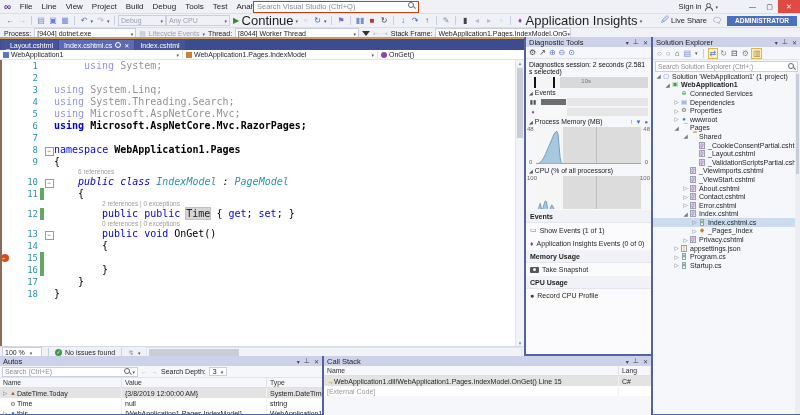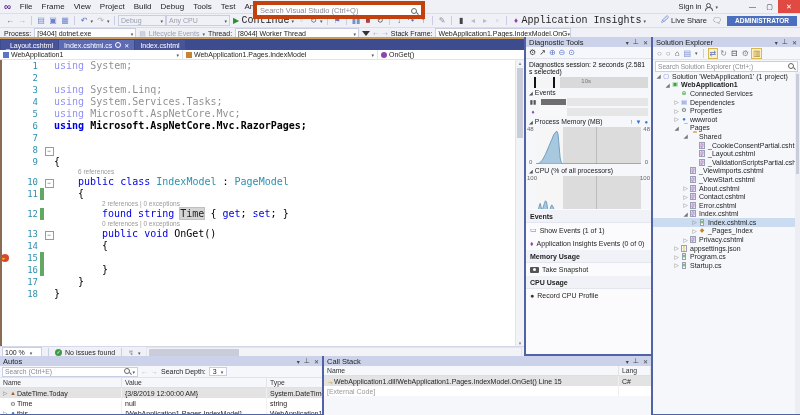--- a/index.html
+++ b/index.html
@@ -1,36 +1,36 @@
 <!DOCTYPE html>
 <html><head>
 <meta charset="utf-8">
 <style>
   html,body{margin:0;padding:0;background:#888;}
   #vs{position:relative;width:800px;height:415px;background:#F0F1F7;font-family:"Liberation Sans",sans-serif;overflow:hidden;color:#1E1E1E;}
   
   .menubar{height:13px;display:flex;align-items:center;padding-left:2px;font-size:8px;position:relative;background:#F0F1F7;}
   .vslogo{color:#5C2D91;font-weight:bold;font-size:10px;margin:0 4px 0 2px;line-height:10px;}
   .menu-item{padding:0 4.5px;color:#1E1E1E;}
-  .tsearch{position:absolute;left:253px;top:1px;width:158px;height:10px;background:#fff;border:4px solid #c2410c;font-size:7.5px;color:#8A8A95;display:flex;align-items:flex-end;padding:0 3px;}
+  .tsearch{position:absolute;left:253px;top:1px;width:158px;height:10px;background:#fff;border:1px solid #c2410c;font-size:7.5px;color:#8A8A95;display:flex;align-items:flex-start;padding:0 3px;}
   .tsearch .lens{margin-left:auto;}
   .lens{position:relative;width:7px;height:7px;display:inline-block;flex:0 0 auto;}
   .lens:before{content:"";position:absolute;left:0;top:0;width:4px;height:4px;border:1px solid #666;border-radius:50%;}
   .lens:after{content:"";position:absolute;left:4.5px;top:4.5px;width:3px;height:1px;background:#666;transform:rotate(45deg);}
   .winright{margin-left:auto;display:flex;align-items:center;height:13px;}
   .signin{display:flex;align-items:center;gap:3px;font-size:7.5px;margin-right:26px;}
   .person{width:7px;height:7px;position:relative;display:inline-block;}
   .person:before{content:"";position:absolute;left:2px;top:0;width:3px;height:3px;border:1px solid #555;border-radius:50%;}
   .person:after{content:"";position:absolute;left:.5px;top:4px;width:6px;height:3px;border:1px solid #555;border-bottom:none;border-radius:4px 4px 0 0;}
   .wbtn{width:17px;height:13px;display:flex;align-items:center;justify-content:center;font-size:7px;color:#333;}
   .wbtn.close{background:#E04A43;color:#fff;width:22px;}
   .toolbar{height:13px;border-top:1px solid #DADEEC;display:flex;align-items:center;padding-left:4px;font-size:8px;}
   .tbtn{display:flex;align-items:center;padding:0 1.5px;gap:1px;}
   .tbtn .g{width:9px;text-align:center;font-size:8px;line-height:9px;}
-  .tbtn .lb{font-size:10px;font-family:Liberation Mono, monospace;}
+  .tbtn .lb{font-size:13px;}
   .caret{font-size:5px;color:#555;margin-left:1px;}
   .sep{width:1px;height:9px;background:#C9CEE2;margin:0 3px;flex:0 0 auto;}
   .combo{background:#FDFDFE;border:1px solid #C9CEE2;height:9px;font-size:7px;display:flex;align-items:center;padding:0 2px;color:#222;}
   .combo .caret{margin-left:auto;}
   .combo.dis{color:#9AA0B0;background:#F0F1F7;}
   .debugbar{height:11px;border-top:1px solid #DADEEC;display:flex;align-items:center;padding-left:4px;gap:3px;font-size:7px;}
   .dlabel{color:#222;}
   .dimtext{color:#9AA0B0;display:flex;align-items:center;gap:2px;}
   .funnel{width:0;height:0;border-left:4px solid transparent;border-right:4px solid transparent;border-top:5px solid #333;display:inline-block;}
   
@@ -141,21 +141,21 @@
 </style>
 </head>
 <body>
 
 <div id="vs">
 
   <div class="menubar">
     <span class="vslogo">∞</span>
     <div id="menus" style="display:flex">
         <span class="menu-item">File</span>
-        <span class="menu-item">Frame</span>
+        <span class="menu-item">Line</span>
         <span class="menu-item">View</span>
         <span class="menu-item">Project</span>
         <span class="menu-item">Build</span>
         <span class="menu-item">Debug</span>
         <span class="menu-item">Tools</span>
         <span class="menu-item">Test</span>
         <span class="menu-item">Analyze</span>
         <span class="menu-item">Extensions</span>
         <span class="menu-item">Window</span>
         <span class="menu-item">Help</span>
@@ -341,41 +341,41 @@
         </div>
       </div>
       <div class="codewrap" id="codewrap">
         <div class="leftstrip"></div>
         <div id="codelines">
             <div class="coderow">
               <span class="mbp"></span>
               <span class="mnum">1</span>
               <span class="mbar"></span>
               <span class="mout"></span>
-              <span class="codetxt fade" style="padding-left: 0px;"><span class="tk">using</span><span class="tp"> System;</span></span>
+              <span class="codetxt fade" style="padding-left: 0px; margin-left: 30px;"><span class="tk">using</span><span class="tp"> System;</span></span>
             </div>
             <div class="coderow">
               <span class="mbp"></span>
               <span class="mnum">2</span>
               <span class="mbar"></span>
               <span class="mout"></span>
             </div>
             <div class="coderow">
               <span class="mbp"></span>
               <span class="mnum">3</span>
               <span class="mbar"></span>
               <span class="mout"></span>
               <span class="codetxt fade" style="padding-left: 0px;"><span class="tk">using</span><span class="tp"> System.Linq;</span></span>
             </div>
             <div class="coderow">
               <span class="mbp"></span>
               <span class="mnum">4</span>
               <span class="mbar"></span>
               <span class="mout"></span>
-              <span class="codetxt fade" style="padding-left: 0px;"><span class="tk">using</span><span class="tp"> System.Services.Tasks;</span></span>
+              <span class="codetxt fade" style="padding-left: 0px;"><span class="tk">using</span><span class="tp"> System.Threading.Search;</span></span>
             </div>
             <div class="coderow">
               <span class="mbp"></span>
               <span class="mnum">5</span>
               <span class="mbar"></span>
               <span class="mout"></span>
               <span class="codetxt fade" style="padding-left: 0px;"><span class="tk">using</span><span class="tp"> Microsoft.AspNetCore.Mvc;</span></span>
             </div>
             <div class="coderow bold">
               <span class="mbp"></span>
@@ -389,56 +389,57 @@
               <span class="mnum">7</span>
               <span class="mbar"></span>
               <span class="mout"></span>
               <span class="codetxt" style="padding-left: 0px;"></span>
             </div>
             <div class="coderow">
               <span class="mbp"></span>
               <span class="mnum">8</span>
               <span class="mbar"></span>
               <span class="mout"><span class="obox">−</span></span>
+              <span class="codetxt" style="padding-left: 0px;"><span class="tk">namespace</span><span class="tpb"> WebApplication1.Pages</span></span>
             </div>
             <div class="coderow">
               <span class="mbp"></span>
               <span class="mnum">9</span>
               <span class="mbar"></span>
               <span class="mout"></span>
               <span class="codetxt" style="padding-left: 0px;"><span class="tp">{</span></span>
             </div>
             <div class="lensrow">
               <span style="width: 78px;"></span>
               <span>6 references</span>
             </div>
             <div class="coderow">
               <span class="mbp"></span>
               <span class="mnum">10</span>
               <span class="mbar"></span>
               <span class="mout"><span class="obox">−</span></span>
-              <span class="codetxt" style="padding-left: 24px;"><span class="tk">public class </span><span class="tt">IndexModel</span><span class="tp"> : </span><span class="tt">PageModel</span></span>
+              <span class="codetxt" style="padding-left: 24px; font-style: italic;"><span class="tk">public class </span><span class="tt">IndexModel</span><span class="tp"> : </span><span class="tt">PageModel</span></span>
             </div>
             <div class="coderow">
               <span class="mbp"></span>
               <span class="mnum">11</span>
               <span class="mbar on"></span>
               <span class="mout"></span>
               <span class="codetxt" style="padding-left: 24px;"><span class="tp">{</span></span>
             </div>
             <div class="lensrow">
               <span style="width: 102px;"></span>
               <span>2 references | 0 exceptions</span>
             </div>
             <div class="coderow">
               <span class="mbp"></span>
               <span class="mnum">12</span>
               <span class="mbar on"></span>
               <span class="mout"></span>
-              <span class="codetxt" style="padding-left: 48px;"><span class="tk">found string </span><span class="tref">Time</span><span class="tp"> { </span><span class="tk">get</span><span class="tp">; </span><span class="tk">set</span><span class="tp">; }</span></span>
+              <span class="codetxt" style="padding-left: 48px;"><span class="tk">public public </span><span class="tref">Time</span><span class="tp"> { </span><span class="tk">get</span><span class="tp">; </span><span class="tk">set</span><span class="tp">; }</span></span>
             </div>
             <div class="lensrow">
               <span style="width: 102px;"></span>
               <span>0 references | 0 exceptions</span>
             </div>
             <div class="coderow">
               <span class="mbp"></span>
               <span class="mnum">13</span>
               <span class="mbar"></span>
               <span class="mout"><span class="obox">−</span></span>

